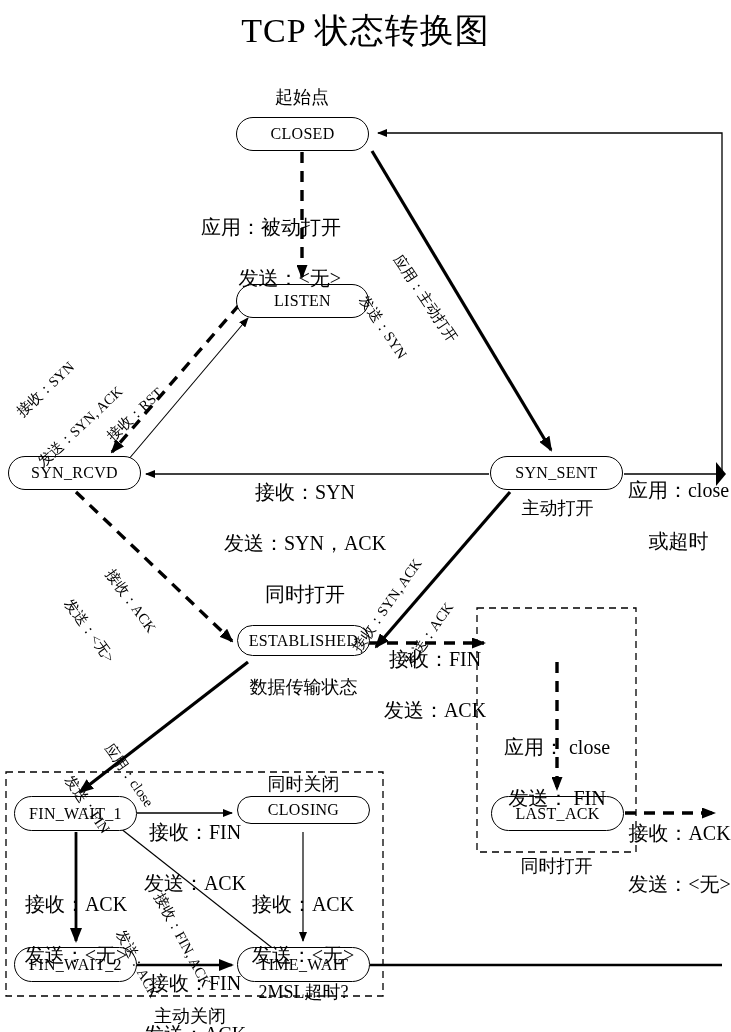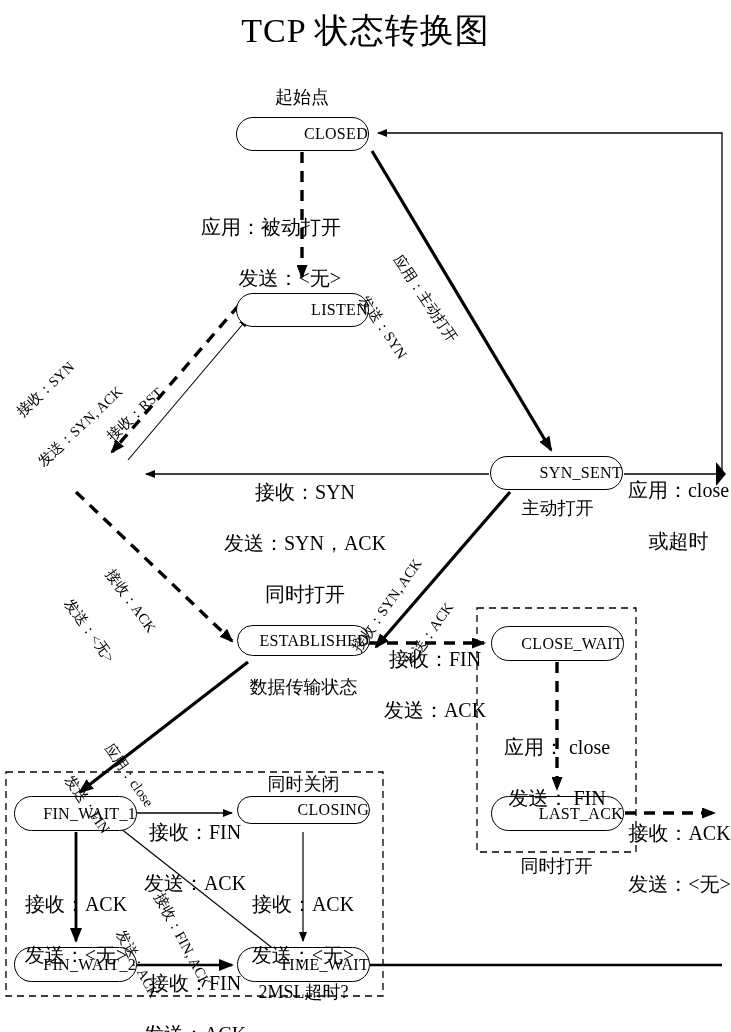--- a/index.html
+++ b/index.html
@@ -35,21 +35,21 @@
     font-family: "Liberation Serif", "DejaVu Serif", serif;
   }
   
   .state {
     position: absolute;
     border: 1.6px solid #000;
     border-radius: 18px;
     background: #ffffff;
     display: flex;
     align-items: center;
-    justify-content: flex-end;
+    justify-content: center;
     font-size: 16px;
     letter-spacing: 0.3px;
     box-sizing: border-box;
     white-space: nowrap;
   }
   
   .lbl {
     position: absolute;
     font-size: 20px;
     line-height: 17px;
@@ -128,31 +128,31 @@
     <line x1="303" y1="832" x2="303" y2="941" stroke="#000" stroke-width="1.2" marker-end="url(#ah-thin)"></line>
 
     <line x1="137" y1="965" x2="232" y2="965" stroke="#000" stroke-width="2.6" marker-end="url(#ah-thick)"></line>
 
     <line x1="370" y1="965" x2="722" y2="965" stroke="#000" stroke-width="2.6"></line>
   </svg>
 
   <div class="state" style="left:236px; top:117px; width:133px; height:34px;">
     <span>CLOSED</span>
   </div>
-  <div class="state" style="left:236px; top:293px; width:133px; height:34px;">
+  <div class="state" style="left:236px; top:284px; width:133px; height:34px;">
     <span>LISTEN</span>
+  </div>
+  <div class="state" style="left:8px; top:456px; width:133px; height:34px;">
+    <span>SYN_RCVD</span>
   </div>
   <div class="state" style="left:490px; top:456px; width:133px; height:34px;">
     <span>SYN_SENT</span>
   </div>
   <div class="state" style="left:237px; top:625px; width:133px; height:31px;">
     <span>ESTABLISHED</span>
-  </div>
-  <div class="state" style="left:491px; top:626px; width:133px; height:35px;">
-    <span>CLOSE_WAIT</span>
   </div>
   <div class="state" style="left:491px; top:796px; width:133px; height:35px;">
     <span>LAST_ACK</span>
   </div>
   <div class="state" style="left:14px; top:796px; width:123px; height:35px;">
     <span>FIN_WAIT_1</span>
   </div>
   <div class="state" style="left:237px; top:796px; width:133px; height:28px;">
     <span>CLOSING</span>
   </div>
@@ -160,20 +160,21 @@
     <span>FIN_WAIT_2</span>
   </div>
   <div class="state" style="left:237px; top:947px; width:133px; height:35px;">
     <span>TIME_WAIT</span>
   </div>
 
   <div class="cap" style="left:0; top:85px; width:604px; text-align:center;">起始点</div>
   <div class="cap" style="left:491px; top:496px; width:133px;">主动打开</div>
   <div class="cap" style="left:237px; top:675px; width:133px;">数据传输状态</div>
   <div class="cap" style="left:477px; top:854px; width:159px;">同时打开</div>
+  <div class="cap" style="left:110px; top:1004px; width:160px;">主动关闭</div>
   <div class="cap" style="left:237px; top:772px; width:133px;">同时关闭</div>
   <div class="cap" style="left:237px; top:980px; width:133px;">2MSL超时?</div>
 
   <div class="lbl" style="left:141px; top:185px; width:200px; text-align:right;">
     <div>应用：被动打开</div>
     <div>发送：&lt;无&gt;</div>
   </div>
 
   <div class="rot" style="left:404px; top:245px; width:160px; margin-left:-80px; transform:rotate(56deg);">
     <div>应用：主动打开</div>

